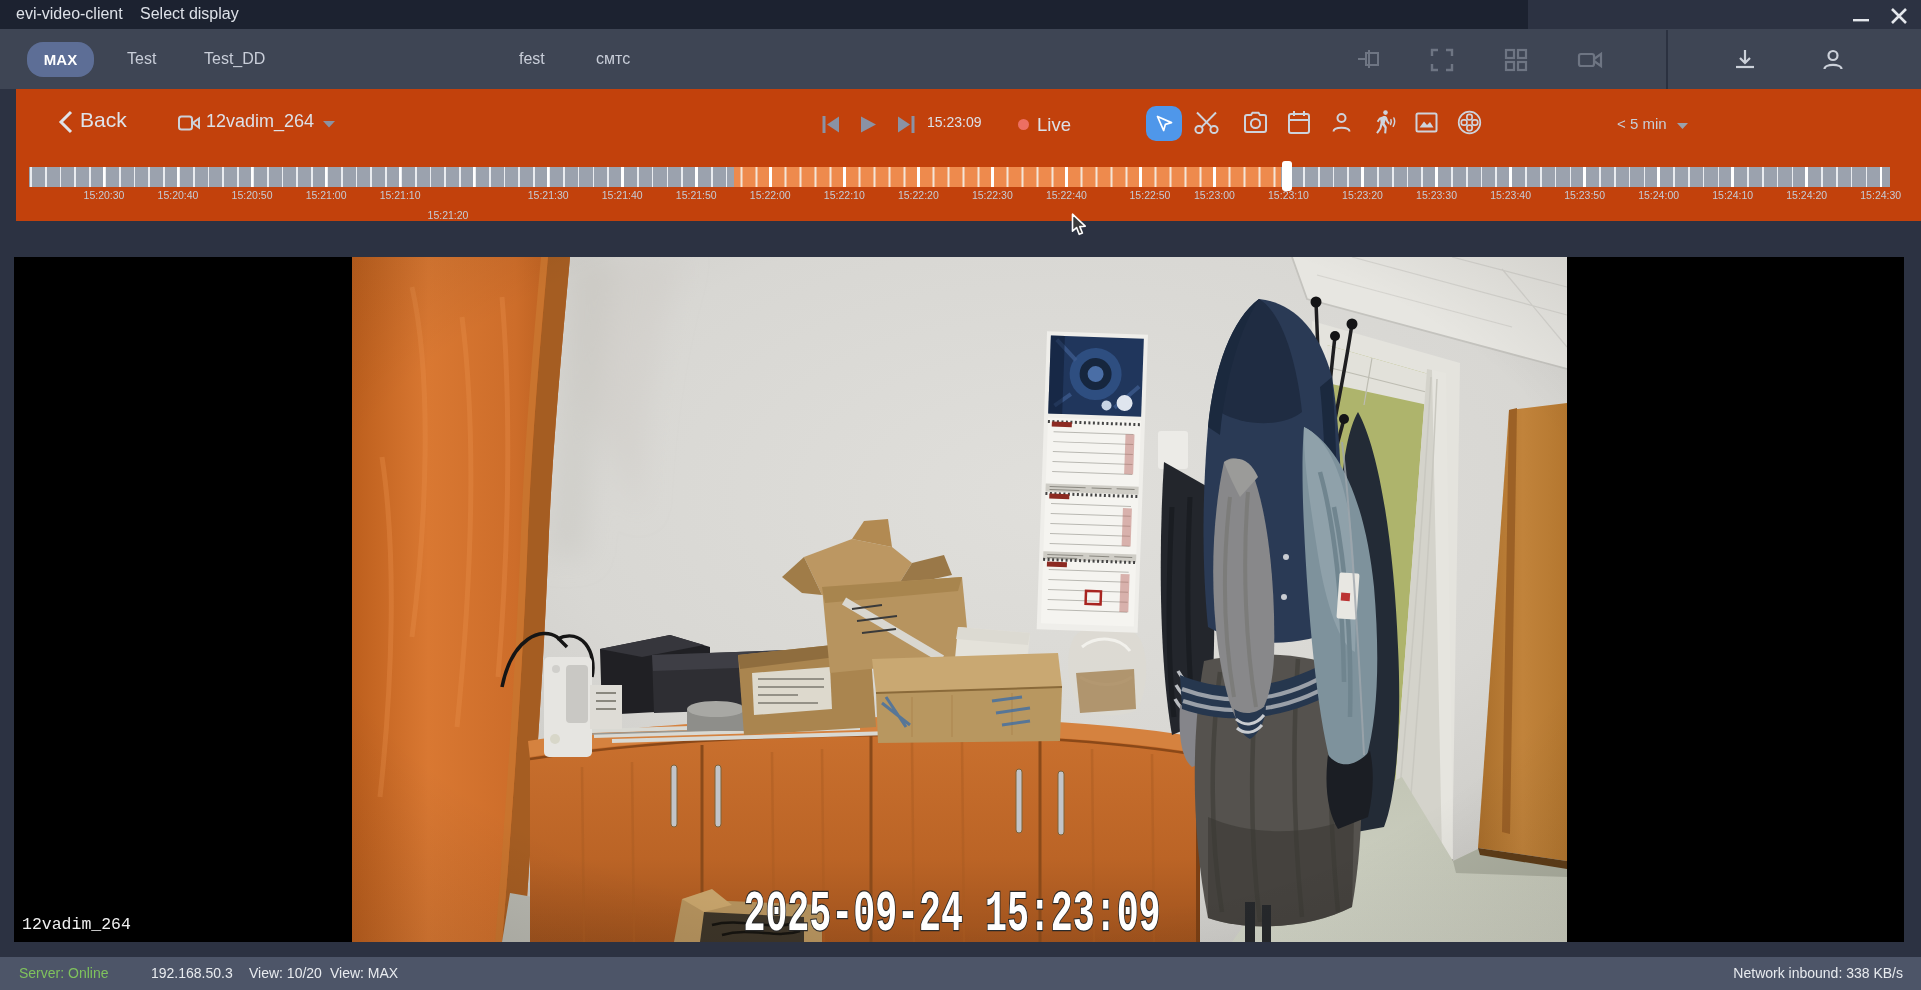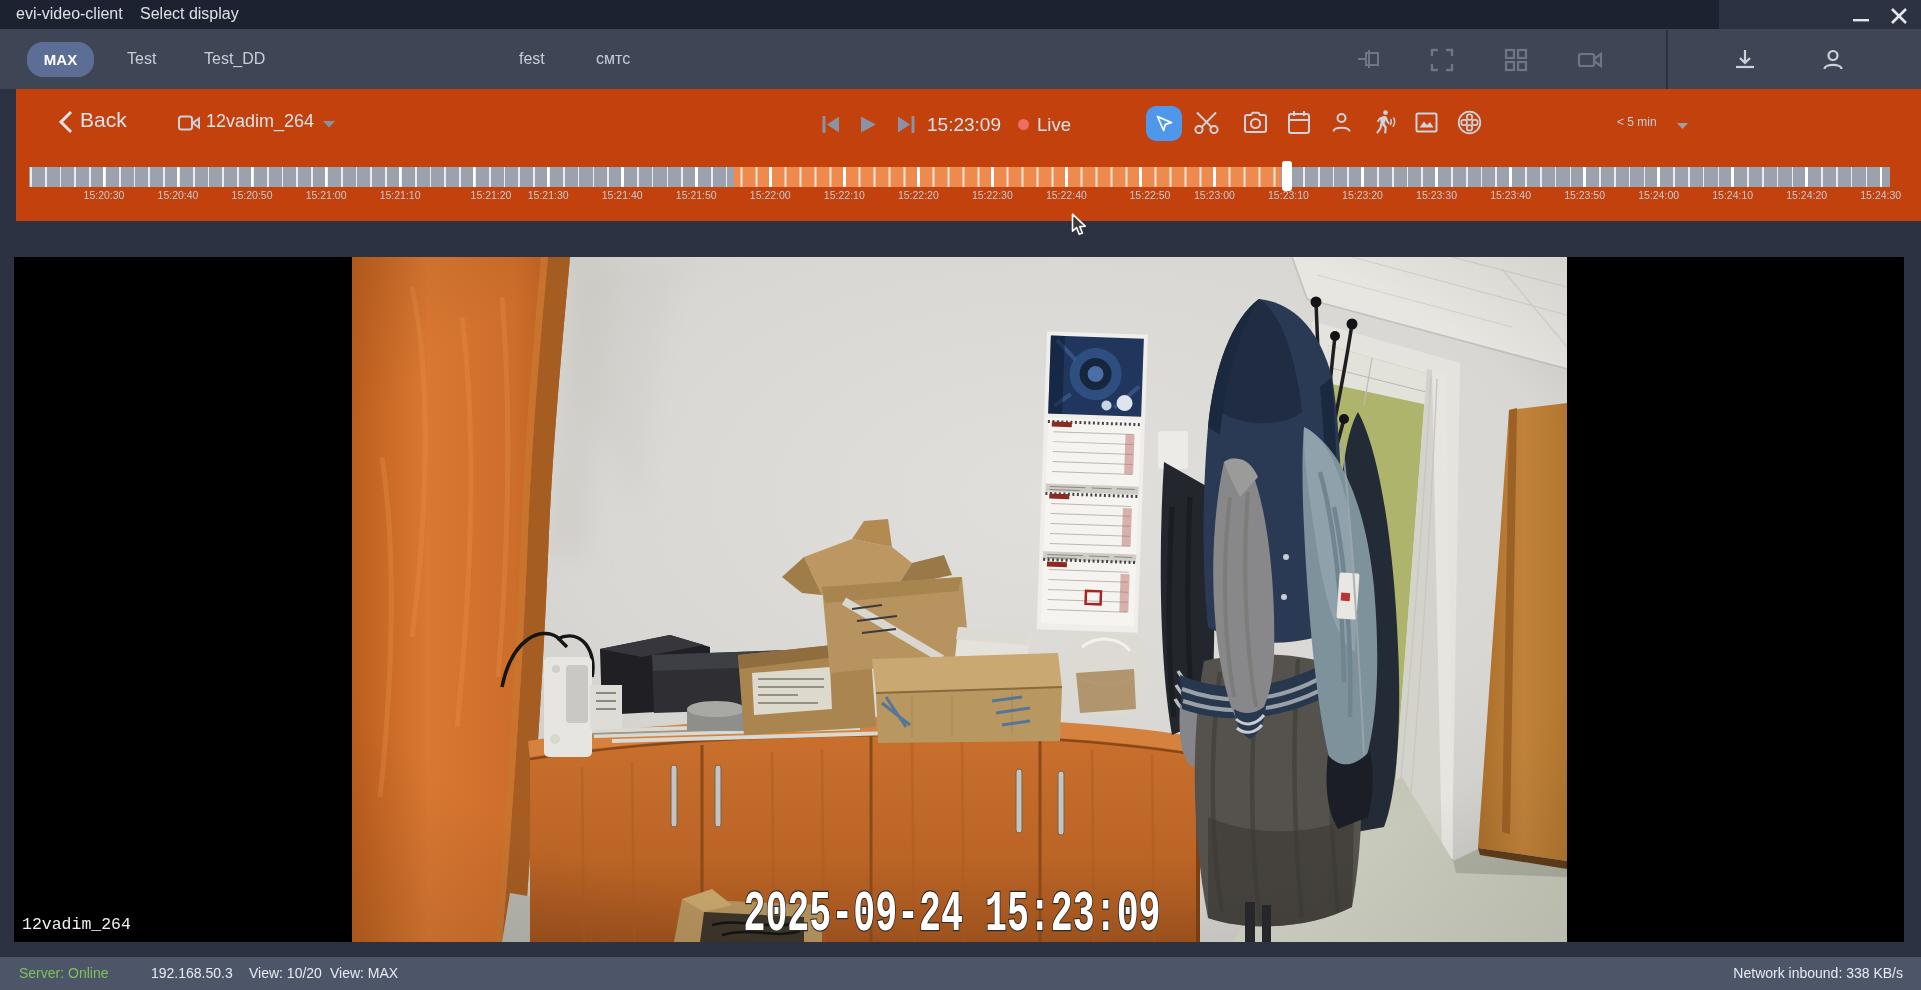--- a/index.html
+++ b/index.html
@@ -1,15 +1,15 @@
 <!DOCTYPE html>
 <html><head><meta charset="utf-8"><style>
 html,body{margin:0;padding:0;width:1921px;height:990px;background:#2c3242;font-family:"Liberation Sans",sans-serif;overflow:hidden;position:relative}
 .abs{position:absolute}
-#titlebar{position:absolute;left:0;top:0;width:1719px;height:29px;background:#1c2230;color:#dde1e8;font-size:16px}
+#titlebar{position:absolute;left:0;top:0;width:1528px;height:29px;background:#1c2230;color:#dde1e8;font-size:16px}
 #tabrow{position:absolute;left:0;top:29px;width:1921px;height:60px;background:#3e4554}
 #maxbtn{position:absolute;left:27px;top:13px;width:67px;height:35px;background:#5d6e96;border-radius:16px;color:#fff;font-size:15px;font-weight:bold;text-align:center;line-height:35px}
 .tab{position:absolute;top:0;height:60px;line-height:60px;color:#c9ced9;font-size:16px}
 #midrow{position:absolute;left:16px;top:89px;width:1921px;height:132px;background:#c2410c}
 #statusstrip{position:absolute;left:0;top:942px;width:1921px;height:15px;background:#2c3242}
 #statusbar{position:absolute;left:0;top:957px;width:1921px;height:33px;background:#4d5568;color:#e8ebef;font-size:14px}
 #statusbar span{position:absolute;top:0;height:48px;line-height:33px}
 #video{position:absolute;left:14px;top:257px;width:1890px;height:685px;background:#000}
 #photo{position:absolute;left:338px;top:0}
 #camlabel{position:absolute;left:8px;top:658px;color:#f0f0f0;font-family:"Liberation Mono",monospace;font-size:16.5px}
@@ -86,21 +86,21 @@
       <path d="M2 1 V18" stroke="#8a92a4" stroke-width="3"></path>
       <path d="M17 1.5 L5 9.5 L17 17.5 Z" fill="#8a92a4"></path>
     </svg>
   <svg class="abs" style="left:843px;top:26px" width="19" height="19" viewBox="0 0 19 19">
       <path d="M2 1.5 L17 9.5 L2 17.5 Z" fill="#8a92a4"></path>
     </svg>
   <svg class="abs" style="left:881px;top:26px" width="18" height="19" viewBox="0 0 18 19">
       <path d="M1 1.5 L13 9.5 L1 17.5 Z" fill="#8a92a4"></path>
       <path d="M16 1 V18" stroke="#8a92a4" stroke-width="3"></path>
     </svg>
-  <span class="abs" style="left:911px;top:25px;font-size:19px;color:#dde1e8">15:23:09</span>
+  <span class="abs" style="left:911px;top:25px;font-size:14px;color:#dde1e8">15:23:09</span>
   <div class="abs" style="left:1002px;top:30px;width:11px;height:11px;border-radius:50%;background:#ed6f63"></div>
   <span class="abs" style="left:1021px;top:25px;font-size:18.5px;color:#dde1e8">Live</span>
 
   <div class="abs" style="left:1130px;top:17px;width:36px;height:35px;background:#4f97ea;border-radius:10px"></div>
   <svg class="abs" style="left:1138px;top:24px" width="21" height="21" viewBox="0 0 24 24" fill="none" stroke="#fff" stroke-width="2" stroke-linejoin="round">
       <path d="M4 4 L20 11 L13 13 L11 20 Z"></path>
     </svg>
 
   <svg class="abs" style="left:1178px;top:21px" width="25" height="26" viewBox="0 0 25 26" stroke="#ced3dc" fill="none" stroke-width="2">
     <circle cx="5" cy="19.5" r="3.6"></circle>
@@ -136,21 +136,21 @@
       <path d="M4.5 15.5 L9 9.5 L12 13 L15 10 L18.5 15.5 Z" fill="#ced3dc" stroke="none"></path>
   </svg>
 
   <svg class="abs" style="left:1441px;top:21px" width="25" height="25" viewBox="0 0 25 25" stroke="#ced3dc" fill="none" stroke-width="1.7">
     <circle cx="12.5" cy="12.5" r="10.8"></circle>
     <rect x="9.9" y="4.3" width="5.2" height="5.6" rx="2.2"></rect>
       <rect x="9.9" y="15.1" width="5.2" height="5.6" rx="2.2"></rect>
     <rect x="4.3" y="9.9" width="5.6" height="5.2" rx="2.2"></rect>
       <rect x="15.1" y="9.9" width="5.6" height="5.2" rx="2.2"></rect>
   </svg>
-  <span class="abs" style="left:1601px;top:26px;font-size:12px;color:#c8cdd6">&lt; 5 min</span>
+  <span class="abs" style="left:1601px;top:26px;font-size:15px;color:#c8cdd6">&lt; 5 min</span>
   <svg class="abs" style="left:1660px;top:33px" width="13" height="8" viewBox="0 0 13 8">
       <path d="M1 1 L6.5 7 L12 1 Z" fill="#9aa1ad"></path>
     </svg>
 </div>
 
 <div id="tbar"></div>
 <div id="orange"></div>
 <div id="playhead"></div>
 <div id="ticks">
     <div class="majtick" style="left: 102.8px;"></div>
@@ -178,21 +178,21 @@
     <div class="majtick" style="left: 1731.46px;"></div>
     <div class="majtick" style="left: 1805.49px;"></div>
     <div class="majtick" style="left: 1879.52px;"></div>
   </div>
 <div id="labels">
     <div class="lbl" style="left: 104px;">15:20:30</div>
     <div class="lbl" style="left: 178.03px;">15:20:40</div>
     <div class="lbl" style="left: 252.06px;">15:20:50</div>
     <div class="lbl" style="left: 326.09px;">15:21:00</div>
     <div class="lbl" style="left: 400.12px;">15:21:10</div>
-    <div class="lbl" style="left: 491px;">15:21:20</div>
+    <div class="lbl" style="left: 448px; margin-top: 20px;">15:21:20</div>
     <div class="lbl" style="left: 548.18px;">15:21:30</div>
     <div class="lbl" style="left: 622.21px;">15:21:40</div>
     <div class="lbl" style="left: 696.24px;">15:21:50</div>
     <div class="lbl" style="left: 770.27px;">15:22:00</div>
     <div class="lbl" style="left: 844.3px;">15:22:10</div>
     <div class="lbl" style="left: 918.33px;">15:22:20</div>
     <div class="lbl" style="left: 992.36px;">15:22:30</div>
     <div class="lbl" style="left: 1066.39px;">15:22:40</div>
     <div class="lbl" style="left: 1140.42px; text-align: right;">15:22:50</div>
     <div class="lbl" style="left: 1214.45px;">15:23:00</div>

